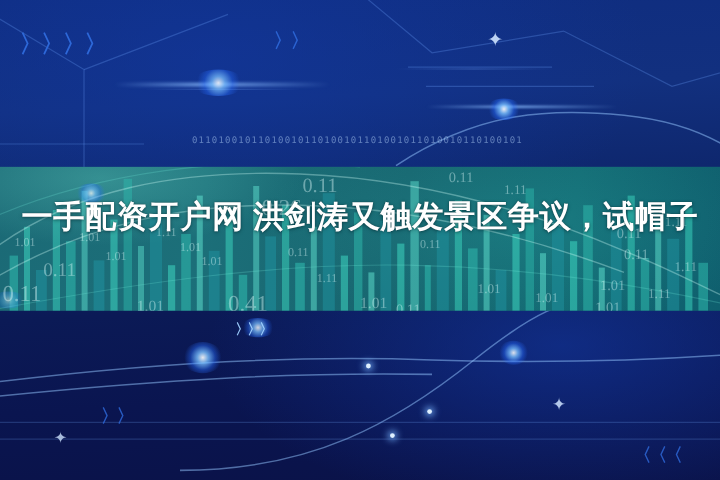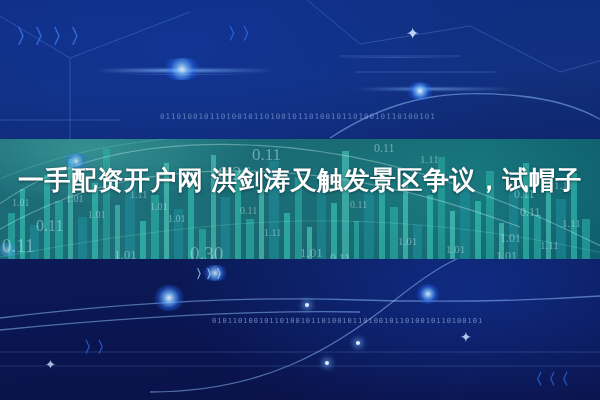--- a/index.html
+++ b/index.html
@@ -119,21 +119,20 @@
     <div class="sparkle" style="left:460px; top:330px; font-size:14px; opacity:0.85;">✦</div>
     <div class="sparkle" style="left:45px;  top:358px; font-size:13px; opacity:0.8;">✦</div>
 
     <div class="chev" style="left:16px;  top:23px;  font-size:20px; opacity:0.95;">〉〉〉〉</div>
     <div class="chev" style="left:228px; top:24px;  font-size:16px; opacity:0.85;">〉〉</div>
     <div class="chev" style="left:84px;  top:338px; font-size:15px; opacity:0.8;">〉〉</div>
     <div class="chev" style="left:528px; top:370px; font-size:15px; opacity:0.8;">〈〈〈</div>
     <div class="chev" style="left:196px; top:266px; font-size:12px; opacity:0.95; color:#9fd0ff;">〉〉〉</div>
 
     <div class="binrow" style="left:148px; top:112px; font-size:7.5px; opacity:0.85;padding-left:12px;">01101001011010010110100101101001011010010110100101</div>
-    <div class="binrow" style="left:212px; top:317px; font-size:7px; opacity:0.95;">0101101001011010010110100101101001011010010110100101</div>
   </div>
 
   <div id="band" style="top:139px; height:120px;">
     <div class="bandglow"></div>
 
     <div id="bars" style="position:absolute;left:0;top:0;width:600px;height:120px;">
         <div class="bar" style="left: 8px; width: 7px; height: 46px; background: rgb(47, 189, 176); opacity: 0.55;"></div>
         <div class="bar" style="left: 20px; width: 5px; height: 70px; background: rgb(63, 224, 199); opacity: 0.5;"></div>
         <div class="bar" style="left: 30px; width: 9px; height: 34px; background: rgb(31, 143, 156); opacity: 0.6;"></div>
         <div class="bar" style="left: 44px; width: 6px; height: 84px; background: rgb(63, 224, 199); opacity: 0.45;"></div>
@@ -212,21 +211,21 @@
         <div class="num" style="left: 496px; top: 110px; font-size: 12px;">1.01</div>
         <div class="num" style="left: 36px; top: 78px; font-size: 16px;">0.11</div>
         <div class="num" style="left: 2px; top: 96px; font-size: 19px;">0.11</div>
         <div class="num" style="left: 12px; top: 58px; font-size: 10px;">1.01</div>
         <div class="num" style="left: 66px; top: 54px; font-size: 10px;">1.01</div>
         <div class="num" style="left: 88px; top: 70px; font-size: 10px;">1.01</div>
         <div class="num" style="left: 130px; top: 50px; font-size: 10px;">1.11</div>
         <div class="num" style="left: 150px; top: 62px; font-size: 10px;">1.01</div>
         <div class="num" style="left: 168px; top: 74px; font-size: 10px;">1.01</div>
         <div class="num" style="left: 114px; top: 108px; font-size: 13px;">1.01</div>
-        <div class="num" style="left: 190px; top: 104px; font-size: 19px;">0.30</div>
+        <div class="num" style="left: 190px; top: 104px; font-size: 19px;">0.41</div>
         <div class="num" style="left: 300px; top: 106px; font-size: 13px;">1.01</div>
         <div class="num" style="left: 330px; top: 112px; font-size: 12px;">0.11</div>
         <div class="num" style="left: 398px; top: 96px; font-size: 11px;">1.01</div>
         <div class="num" style="left: 446px; top: 104px; font-size: 11px;">1.01</div>
         <div class="num" style="left: 350px; top: 60px; font-size: 10px;">0.11</div>
         <div class="num" style="left: 264px; top: 88px; font-size: 10px;">1.11</div>
         <div class="num" style="left: 240px; top: 66px; font-size: 10px;">0.11</div>
       </div>
   </div>
 

